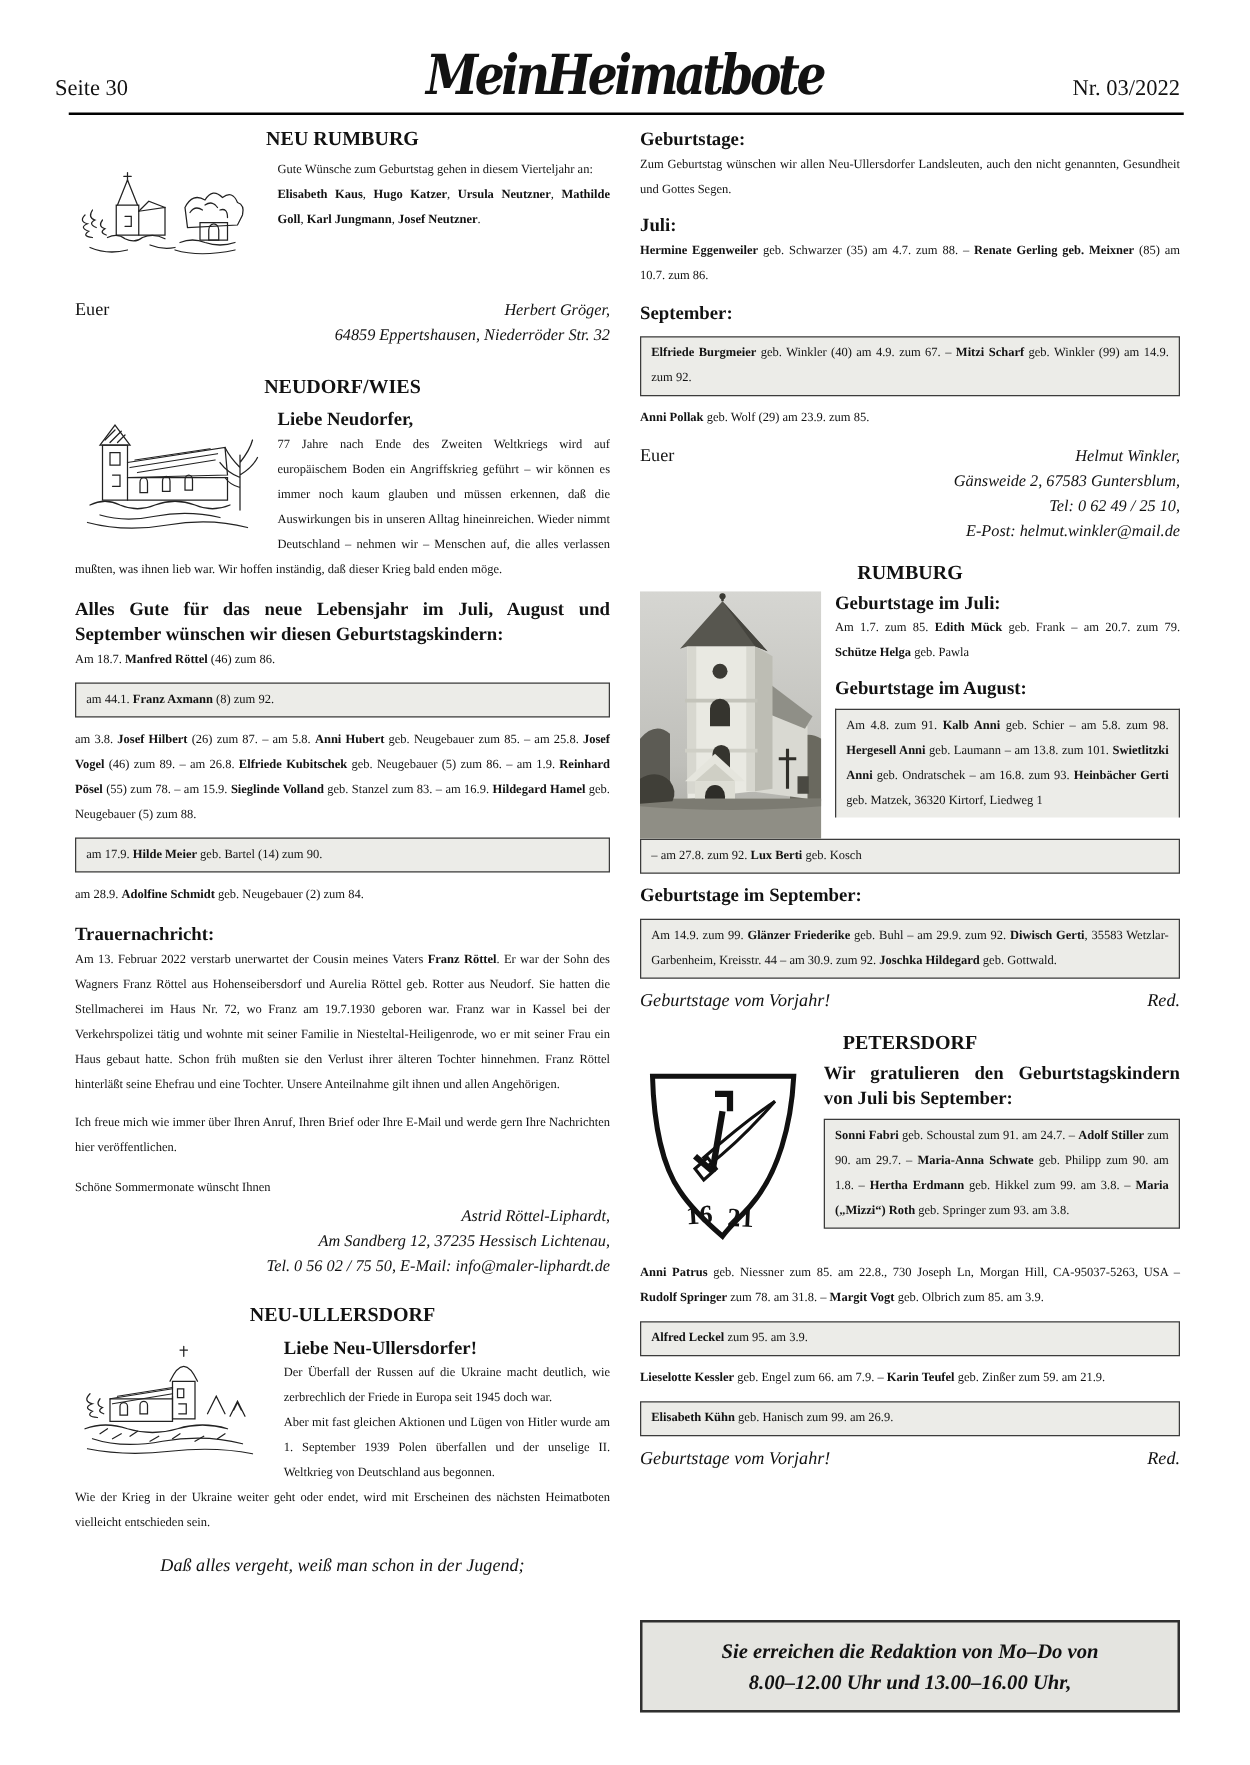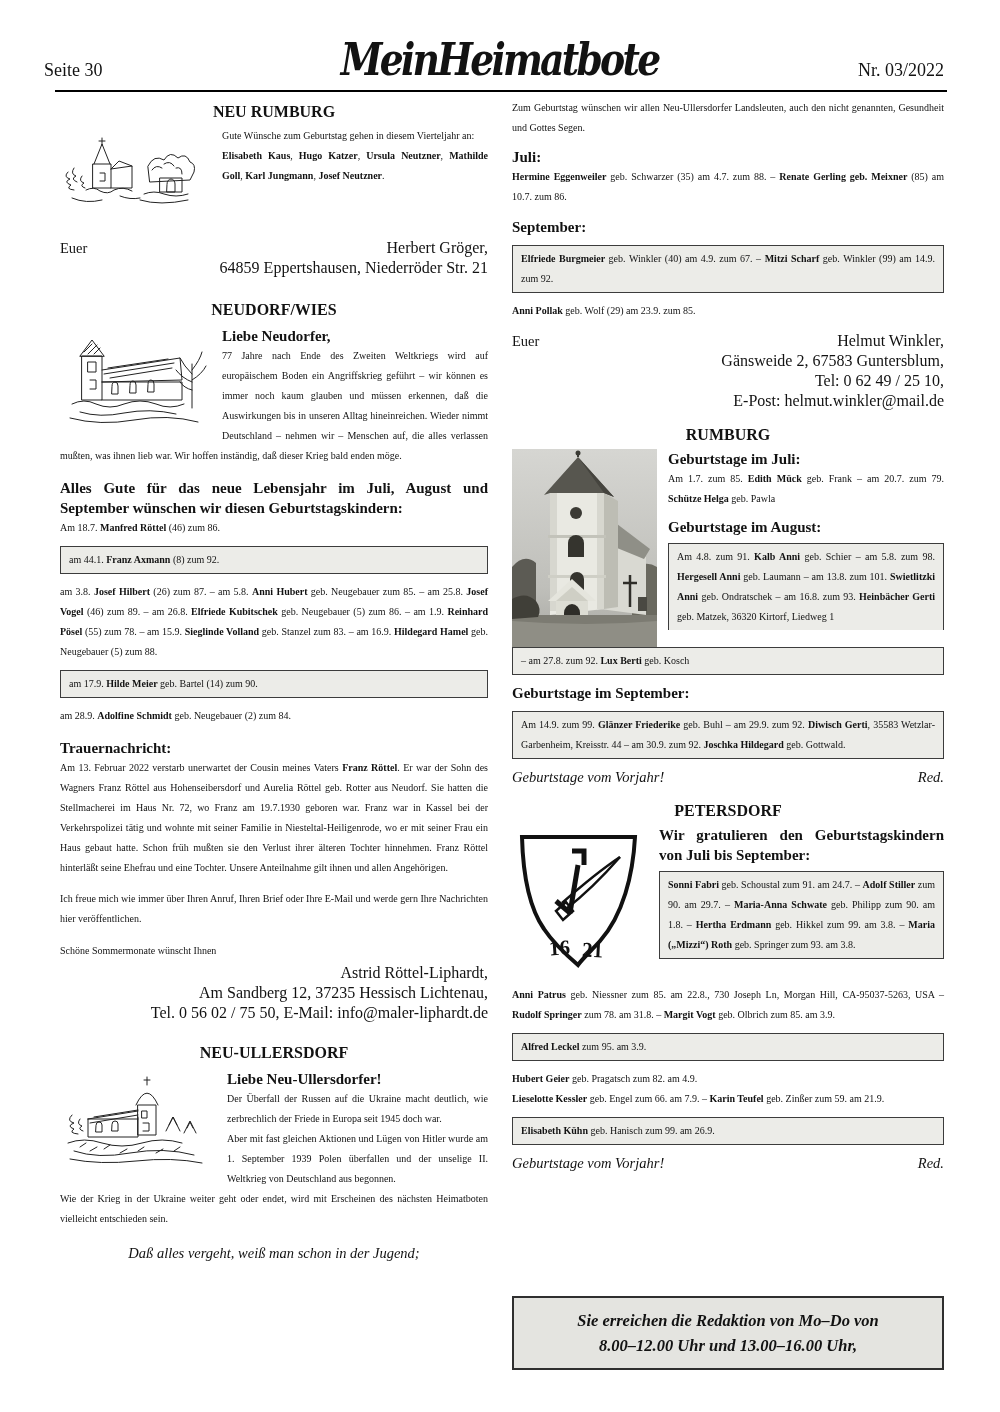--- a/index.html
+++ b/index.html
@@ -17,21 +17,21 @@
   .col-left{left:60px;width:428px;}
   .col-right{left:512px;width:432px;display:flex;flex-direction:column;height:1272px;}
   p{margin:0;font-size:10px;line-height:20px;text-align:justify;}
   .nj{text-align:left;}
   .sec-title{font-weight:bold;font-size:16px;text-align:center;margin:0;line-height:20px;}
   .b-label{font-weight:bold;font-size:15px;line-height:20px;text-align:left;margin:0;}
   .gray-box{border:1px solid #3c3c3c;background:#ecece8;padding:3px 8px;margin:8px 0;}
   .gray-box p{line-height:20px;}
   .no-bottom{border-bottom:none;margin-bottom:0;}
   .no-topgap{margin-top:0;}
-  .sig{text-align:right;font-size:16px;line-height:20px;}
+  .sig{font-style:italic;text-align:right;font-size:13px;line-height:20px;}
   .sig-row{display:flex;justify-content:space-between;align-items:flex-start;}
   .euer{font-size:14.5px;line-height:20px;}
   .ital-row{display:flex;justify-content:space-between;font-style:italic;
             font-size:14.5px;line-height:20px;}
   .float-img{float:left;margin:4px 12px 4px 0;}
   .quote{font-style:italic;text-align:center;font-size:14.5px;line-height:21px;}
   .flexrow{display:flex;}
   .footer-box{border:2px solid #2f2f2f;background:#e4e4e0;padding:10px 8px;margin-top:auto;
               text-align:center;font-weight:bold;font-style:italic;font-size:16.5px;line-height:25px;}
   .clear{clear:both;}
@@ -76,21 +76,21 @@
           </svg>
         </span>
         <p>Gute Wünsche zum Geburtstag gehen in diesem Vierteljahr an:</p>
         <p><span style="font-weight: bold;">Elisabeth Kaus</span><span>, </span><span style="font-weight: bold;">Hugo Katzer</span><span>, </span><span style="font-weight: bold;">Ursula Neutzner</span><span>, </span><span style="font-weight: bold;">Mathilde Goll</span><span>, </span><span style="font-weight: bold;">Karl Jungmann</span><span>, </span><span style="font-weight: bold;">Josef Neutzner</span><span>.</span></p>
         <div class="clear"></div>
       </div>
       <div class="sig-row" style="margin-top:8px;">
         <span class="euer">Euer</span>
         <div class="sig">
           <div>Herbert Gröger,</div>
-          <div>64859 Eppertshausen, Niederröder Str. 21</div>
+          <div>64859 Eppertshausen, Niederröder Str. 32</div>
         </div>
       </div>
     </div>
 
     <div>
       <p class="sec-title" style="margin-top:22px;margin-bottom:6px;">NEUDORF/WIES</p>
       <div>
         <span class="float-img">
           <svg width="150" height="100" viewBox="0 0 150 100">
             <g stroke="#222" fill="none" stroke-width="1" stroke-linecap="round">
@@ -169,20 +169,21 @@
 
     <div style="margin-top:14px;">
       <p class="quote">Daß alles vergeht, weiß man schon in der Jugend;</p>
 
     </div>
   </div>
 
   <div class="col col-right">
 
     <div>
+      <p class="b-label" style="margin-top:4px;">Geburtstage:</p>
       <p>Zum Geburtstag wünschen wir allen Neu-Ullersdorfer Landsleuten, auch den nicht genannten, Gesundheit und Gottes Segen.</p>
       <p class="b-label" style="margin-top:9px;">Juli:</p>
       <p><span style="font-weight: bold;">Hermine Eggenweiler</span><span> geb. Schwarzer (35) am 4.7. zum 88. – </span><span style="font-weight: bold;">Renate Gerling geb. Meixner</span><span> (85) am 10.7. zum 86.</span></p>
       <p class="b-label" style="margin-top:10px;">September:</p>
       <div class="gray-box">
         <p><span style="font-weight: bold;">Elfriede Burgmeier</span><span> geb. Winkler (40) am 4.9. zum 67. – </span><span style="font-weight: bold;">Mitzi Scharf</span><span> geb. Winkler (99) am 14.9. zum 92.</span></p>
       </div>
       <p><span style="font-weight: bold;">Anni Pollak</span><span> geb. Wolf (29) am 23.9. zum 85.</span></p>
       <div class="sig-row" style="margin-top:10px;">
         <span class="euer">Euer</span>
@@ -283,21 +284,20 @@
           <p class="b-label" style="text-align:justify;">Wir gratulieren den Geburtstagskindern von Juli bis September:</p>
           <div class="gray-box" style="margin-top:6px;">
             <p><span style="font-weight: bold;">Sonni Fabri</span><span> geb. Schoustal zum 91. am 24.7. – </span><span style="font-weight: bold;">Adolf Stiller</span><span> zum 90. am 29.7. – </span><span style="font-weight: bold;">Maria-Anna Schwate</span><span> geb. Philipp zum 90. am 1.8. – </span><span style="font-weight: bold;">Hertha Erdmann</span><span> geb. Hikkel zum 99. am 3.8. – </span><span style="font-weight: bold;">Maria („Mizzi“) Roth</span><span> geb. Springer zum 93. am 3.8.</span></p>
           </div>
         </div>
       </div>
       <p style="margin-top:8px;"><span style="font-weight: bold;">Anni Patrus</span><span> geb. Niessner zum 85. am 22.8., 730 Joseph Ln, Morgan Hill, CA-95037-5263, USA – </span><span style="font-weight: bold;">Rudolf Springer</span><span> zum 78. am 31.8. – </span><span style="font-weight: bold;">Margit Vogt</span><span> geb. Olbrich zum 85. am 3.9.</span></p>
       <div class="gray-box">
         <p><span style="font-weight: bold;">Alfred Leckel</span><span> zum 95. am 3.9.</span></p>
       </div>
-      <p><span style="font-weight: bold;">Hubert Geier</span><span> geb. Pragatsch zum 82. am 4.9.</span></p>
       <p><span style="font-weight: bold;">Lieselotte Kessler</span><span> geb. Engel zum 66. am 7.9. – </span><span style="font-weight: bold;">Karin Teufel</span><span> geb. Zinßer zum 59. am 21.9.</span></p>
       <div class="gray-box">
         <p><span style="font-weight: bold;">Elisabeth Kühn</span><span> geb. Hanisch zum 99. am 26.9.</span></p>
       </div>
       <div class="ital-row" style="margin-top:4px;">
         <span>Geburtstage vom Vorjahr!</span>
         <span>Red.</span>
       </div>
     </div>
 

